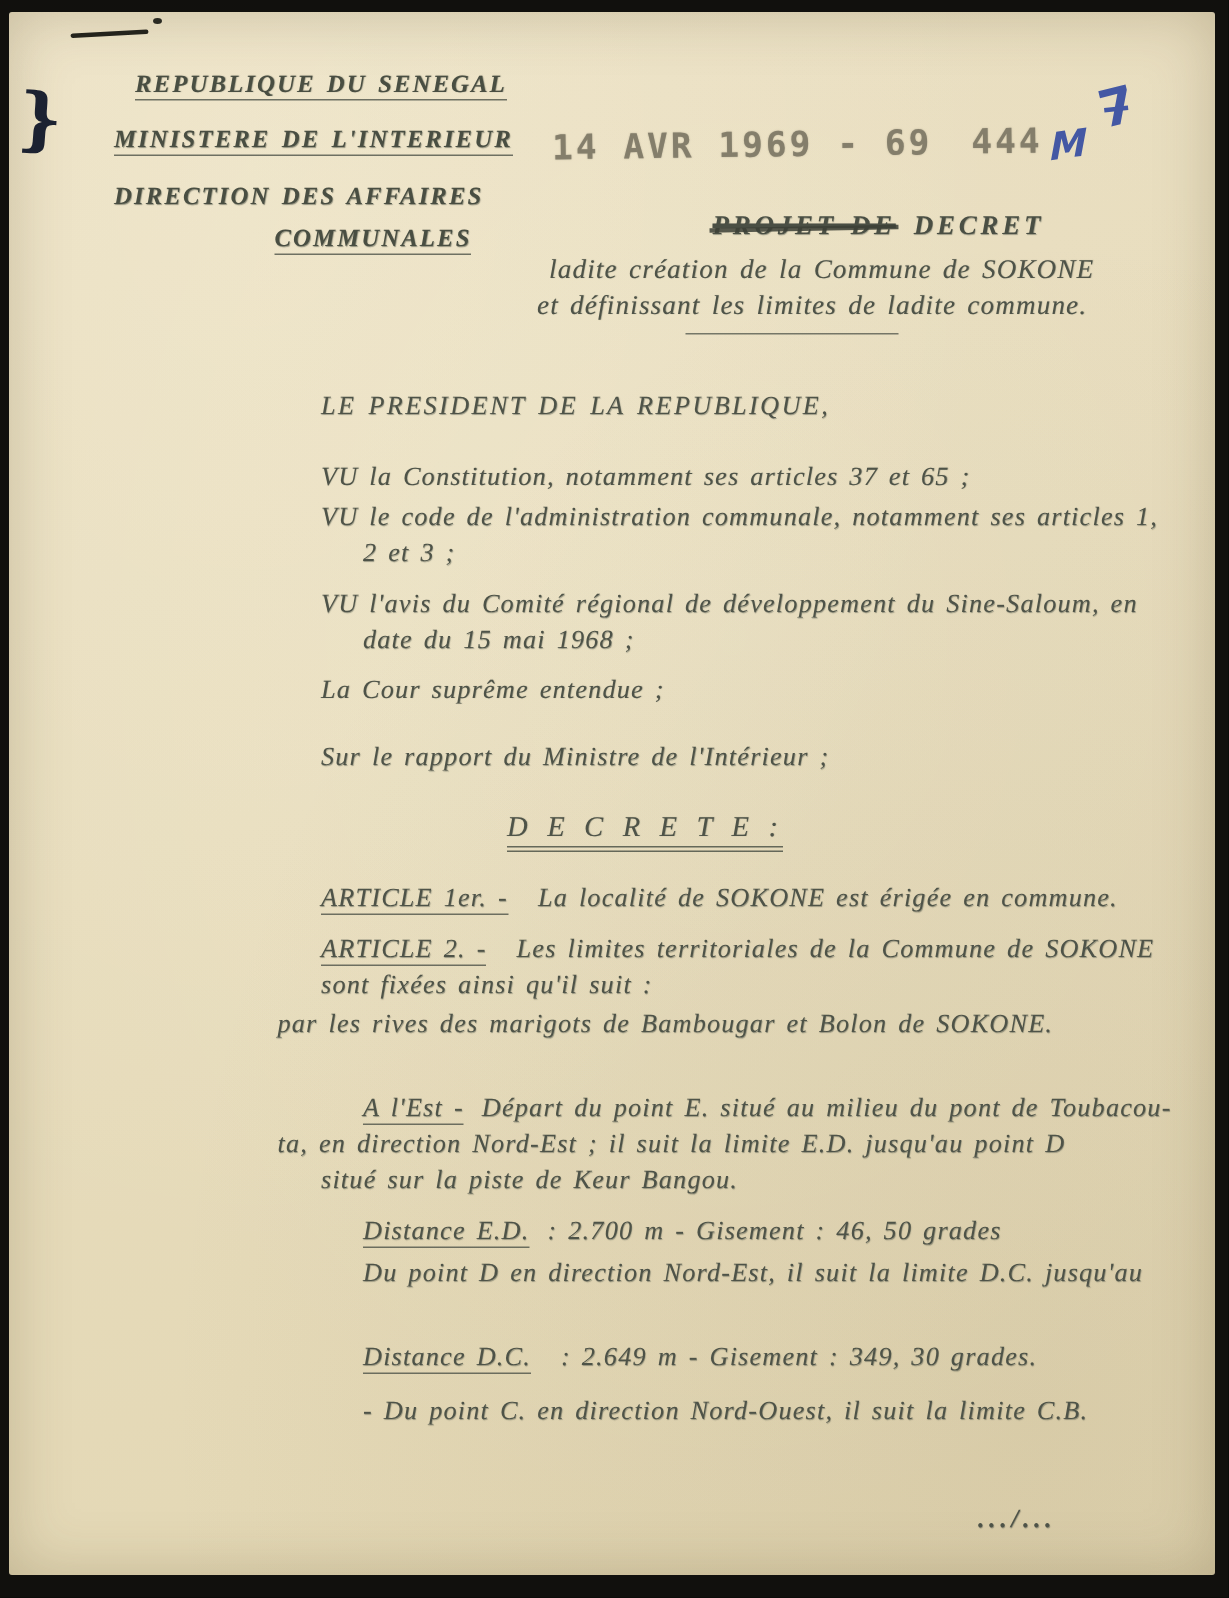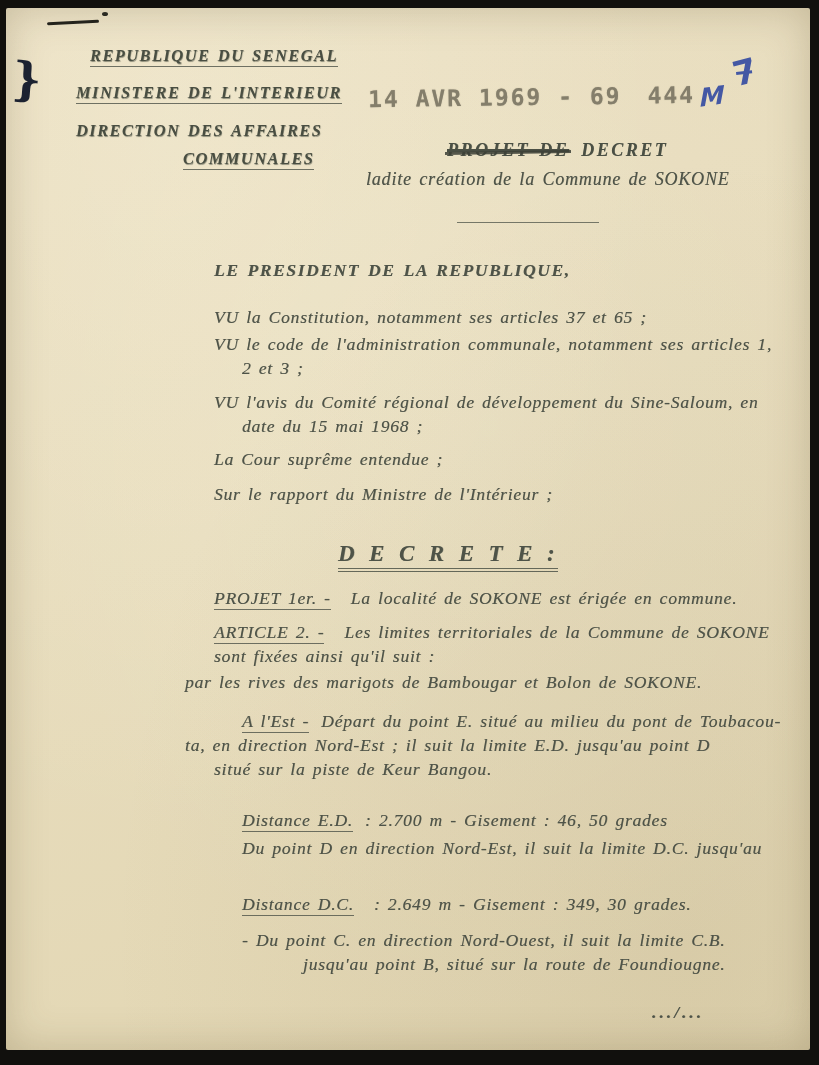--- a/index.html
+++ b/index.html
@@ -33,22 +33,22 @@
   .letterhead {
     font-size:16.5px; letter-spacing:1.4px; font-weight:bold;
     color:#494e42; text-shadow:0.5px 0.5px 0.7px rgba(70,75,62,0.55);
   }
   .strike { position:relative; display:inline-block; }
   .strike > span { text-decoration:line-through; text-decoration-thickness:2.5px; }
   .strike::after {
     content:""; position:absolute; left:-2px; right:-2px; top:52%; height:3px;
     background:rgba(60,64,54,0.85); transform:rotate(-1deg);
   }
-  .decree-word { letter-spacing:2.5px; font-weight:bold; color:#4a4f44; }
-  .heading { font-size:23px; letter-spacing:3px; font-weight:bold; }
+  .decree-word { letter-spacing:2.5px; font-weight:bold; color:#4a4f44;margin-left:28px; }
+  .heading { font-size:19px; letter-spacing:3px; font-weight:normal; }
   .uu { border-bottom:4px double rgba(78,83,72,0.85); padding-bottom:2px; }
   .sep { position:absolute; border-top:1.8px solid rgba(78,83,72,0.75); }
   .stamp {
     position:absolute; font-family:"DejaVu Sans Mono", monospace;
     color:rgba(128,122,103,0.9); font-size:23px; letter-spacing:2px;
     transform:rotate(-0.8deg); font-weight:bold;
     text-shadow:0 0 1px rgba(128,122,103,0.6);
   }
   .pen { color:#4458a4; font-family:"DejaVu Sans", sans-serif; position:absolute; }
   .pen-m { font-size:25px; font-style:italic; transform:rotate(-8deg) skewX(-8deg); font-weight:bold; }
@@ -85,24 +85,25 @@
   <div class="pen pen-7" style="left:733px; top:52px;">
     <span>7</span>
     <span class="pen-7-bar"></span>
   </div>
 
   <div class="tw" style="left:447px; top:140px; font-size:18px;">
     <span class="strike decree-word"><span>PROJET DE</span></span><span class="decree-word" style="margin-left:12px;">DECRET</span>
   </div>
   <div class="tw" style="left:358px; top:167px; font-size:18px;">
     <div class="line" style="padding-left:8px;">ladite création de la Commune de SOKONE</div>
+    <div class="line">et définissant les limites de ladite commune.</div>
   </div>
   <div class="sep" style="left:457px; top:222px; width:142px;"></div>
 
-  <div class="tw" style="left:183px; top:258px; font-weight:bold; letter-spacing:0.09em;">
+  <div class="tw" style="left:183px; top:258px; font-weight:normal; letter-spacing:0.09em;">
     <div class="line i1">LE PRESIDENT DE LA REPUBLIQUE,</div>
   </div>
 
   <div class="tw" style="left:183px; top:305px;">
     <div class="line i1">VU la Constitution, notamment ses articles 37 et 65 ;</div>
   </div>
 
   <div class="tw" style="left:183px; top:332px;">
     <div class="line i1">VU le code de l'administration communale, notamment ses articles 1,</div>
     <div class="line i2">2 et 3 ;</div>
@@ -110,58 +111,57 @@
 
   <div class="tw" style="left:183px; top:390px;">
     <div class="line i1">VU l'avis du Comité régional de développement du Sine-Saloum, en</div>
     <div class="line i2">date du 15 mai 1968 ;</div>
   </div>
 
   <div class="tw" style="left:183px; top:447px;">
     <div class="line i1">La Cour suprême entendue ;</div>
   </div>
 
-  <div class="tw" style="left:183px; top:482px;">
+  <div class="tw" style="left:183px; top:492px;">
     <div class="line i1">Sur le rapport du Ministre de l'Intérieur ;</div>
   </div>
 
   <div class="tw heading" style="left:338px; top:541px;">
     <span class="uu">D E C R E T E :</span>
   </div>
 
   <div class="tw" style="left:183px; top:586px;">
-    <div class="line i1"><span class="u">PROJET 1er. -</span><span class="gap2">La localité de SOKONE est érigée en commune.</span></div>
+    <div class="line i1"><span class="u">ARTICLE 1er. -</span><span class="gap2">La localité de SOKONE est érigée en commune.</span></div>
   </div>
 
   <div class="tw" style="left:183px; top:620px;">
     <div class="line i1"><span class="u">ARTICLE 2. -</span><span class="gap2">Les limites territoriales de la Commune de SOKONE</span></div>
     <div class="line i1">sont fixées ainsi qu'il suit :</div>
   </div>
 
   <div class="tw" style="left:183px; top:670px;">
     <div class="line i0">par les rives des marigots de Bambougar et Bolon de SOKONE.</div>
   </div>
 
-  <div class="tw" style="left:183px; top:709px;">
+  <div class="tw" style="left:183px; top:726px;">
     <div class="line i2"><span class="u">A l'Est -</span><span class="gap">Départ du point E. situé au milieu du pont de Toubacou-</span></div>
     <div class="line i0">ta, en direction Nord-Est ; il suit la limite E.D. jusqu'au point D</div>
     <div class="line i1">situé sur la piste de Keur Bangou.</div>
   </div>
 
   <div class="tw" style="left:183px; top:808px;">
     <div class="line i2"><span class="u">Distance E.D.</span><span class="gap">: 2.700 m - Gisement : 46, 50 grades</span></div>
   </div>
 
   <div class="tw" style="left:183px; top:836px;">
     <div class="line i2">Du point D en direction Nord-Est, il suit la limite D.C. jusqu'au</div>
   </div>
 
   <div class="tw" style="left:183px; top:892px;">
     <div class="line i2"><span class="u">Distance D.C.</span><span class="gap2">: 2.649 m - Gisement : 349, 30 grades.</span></div>
   </div>
 
   <div class="tw" style="left:183px; top:928px;text-align:right;">
     <div class="line i2">- Du point C. en direction Nord-Ouest, il suit la limite C.B.</div>
-    <div class="line i1">jusqu'au point B, situé sur la route de Foundiougne.</div>
   </div>
 
   <div class="tw footer-mark" style="left:652px; top:1002px;">.../...</div>
 </div>
 
 </body></html>

